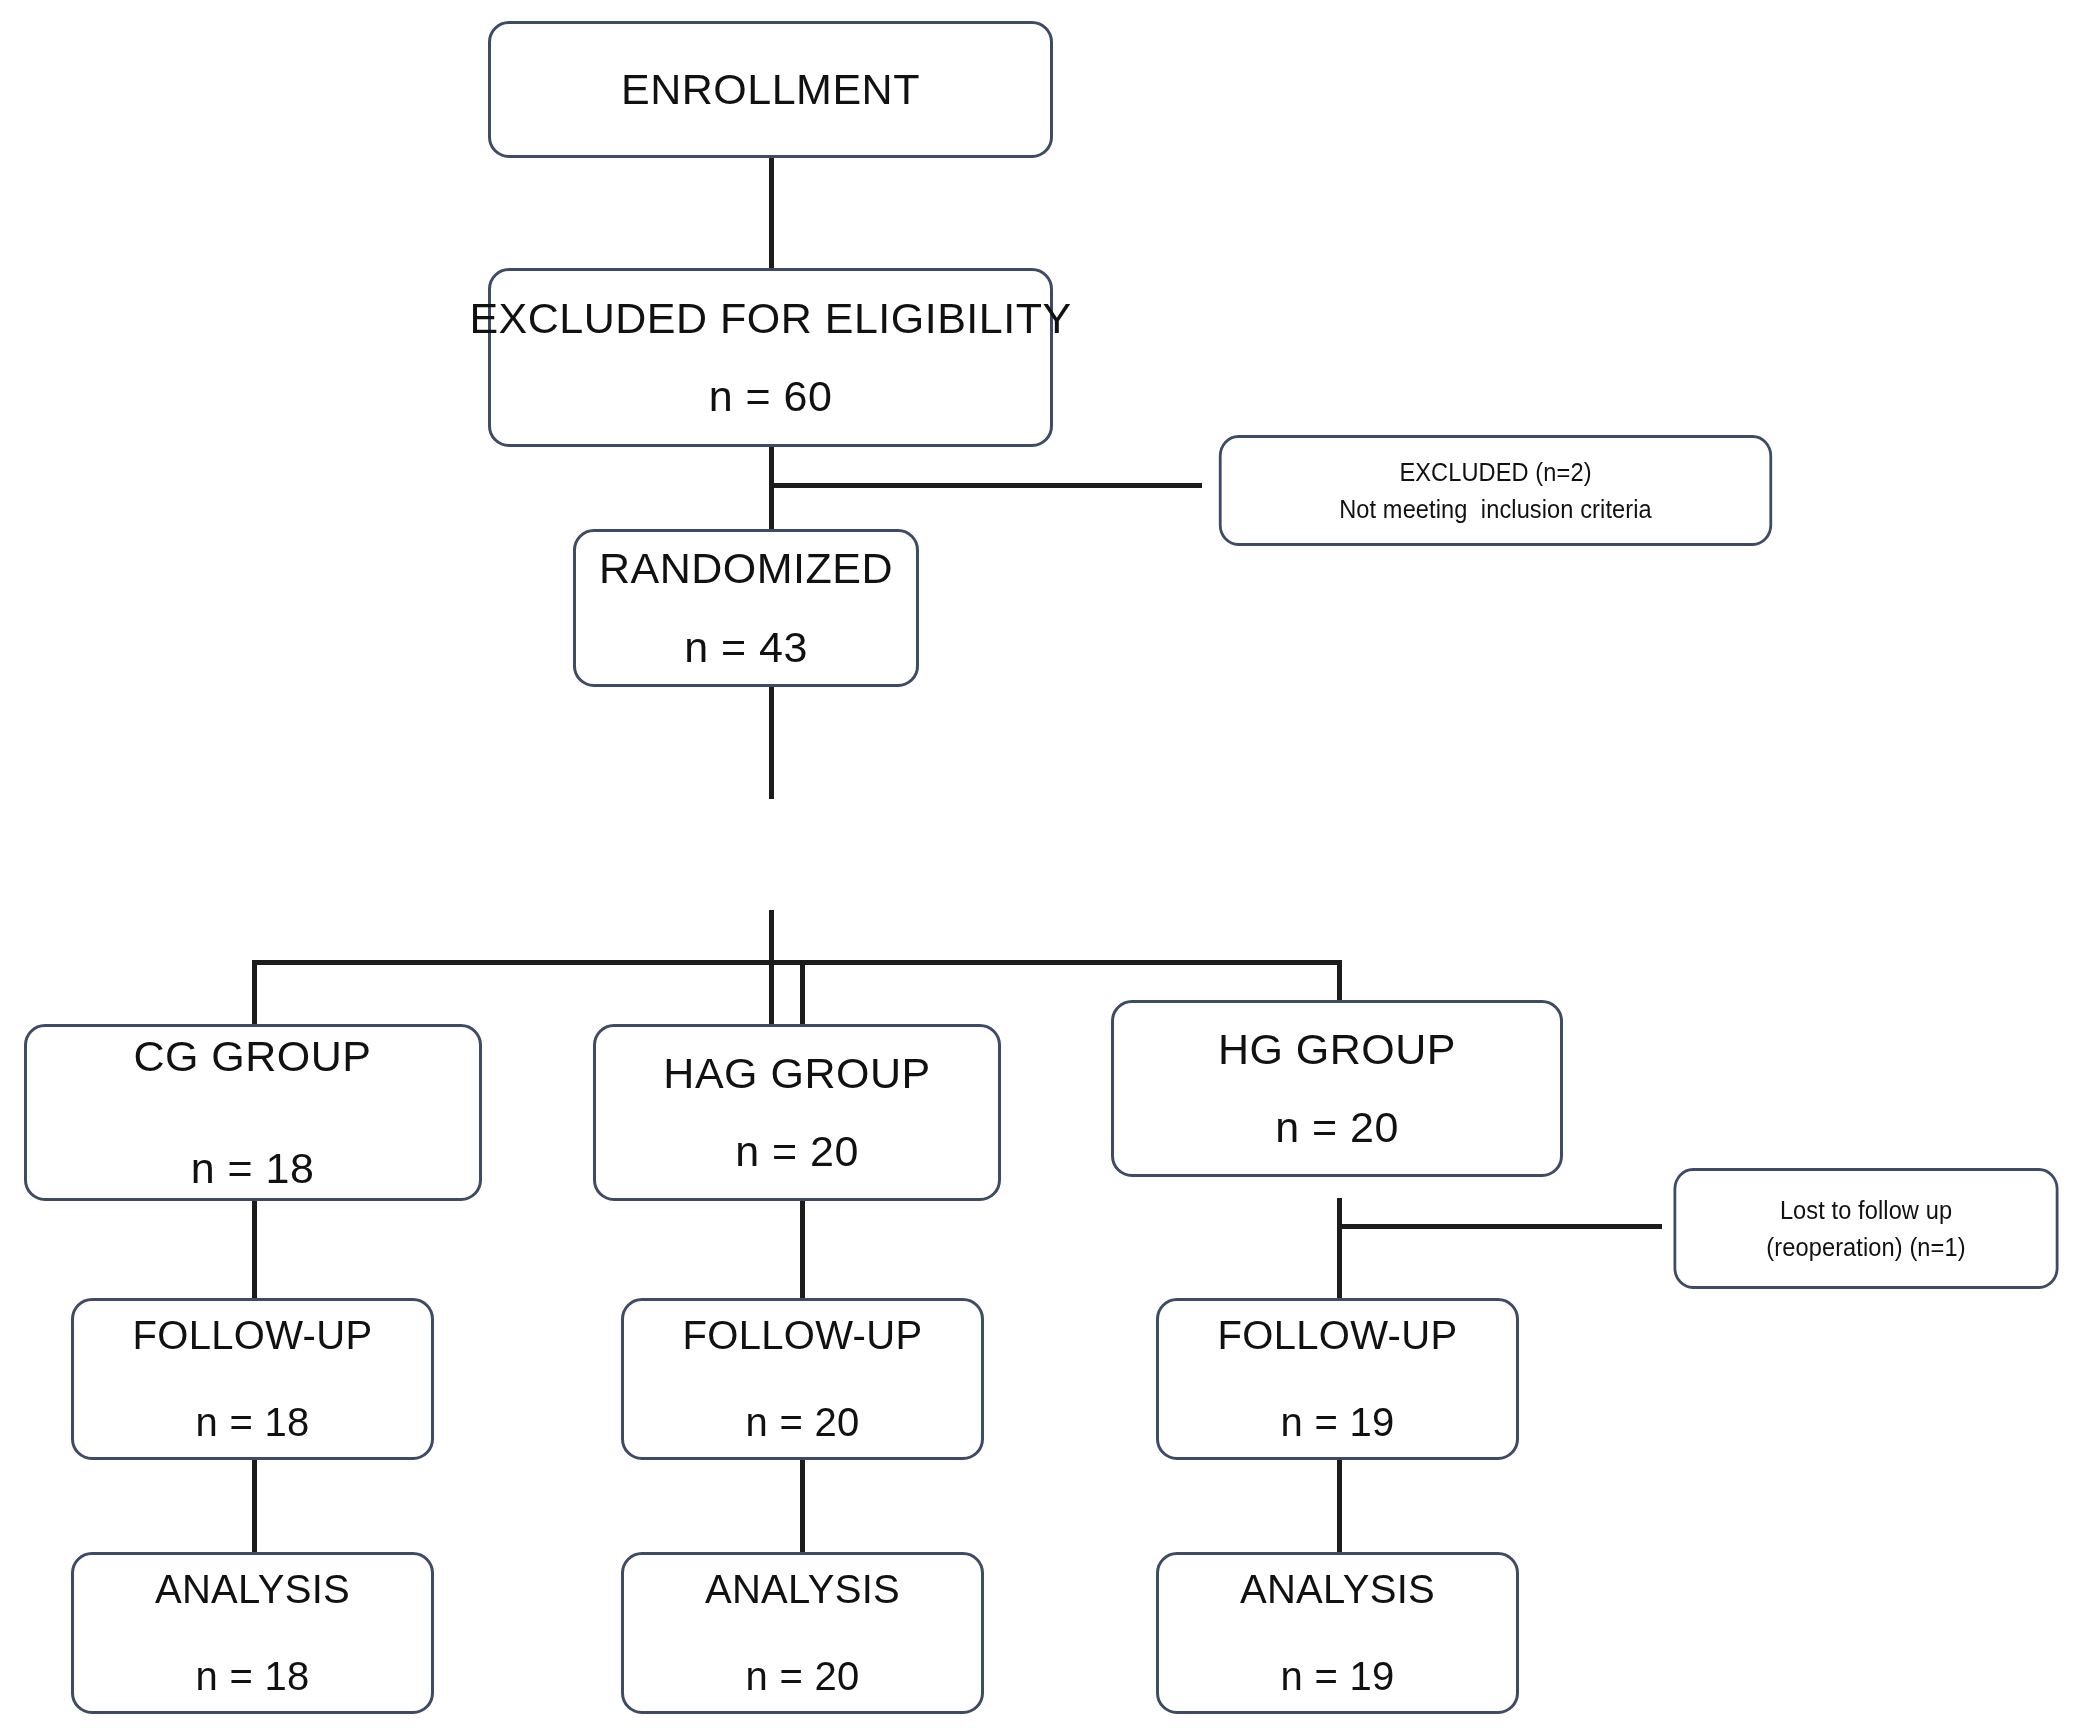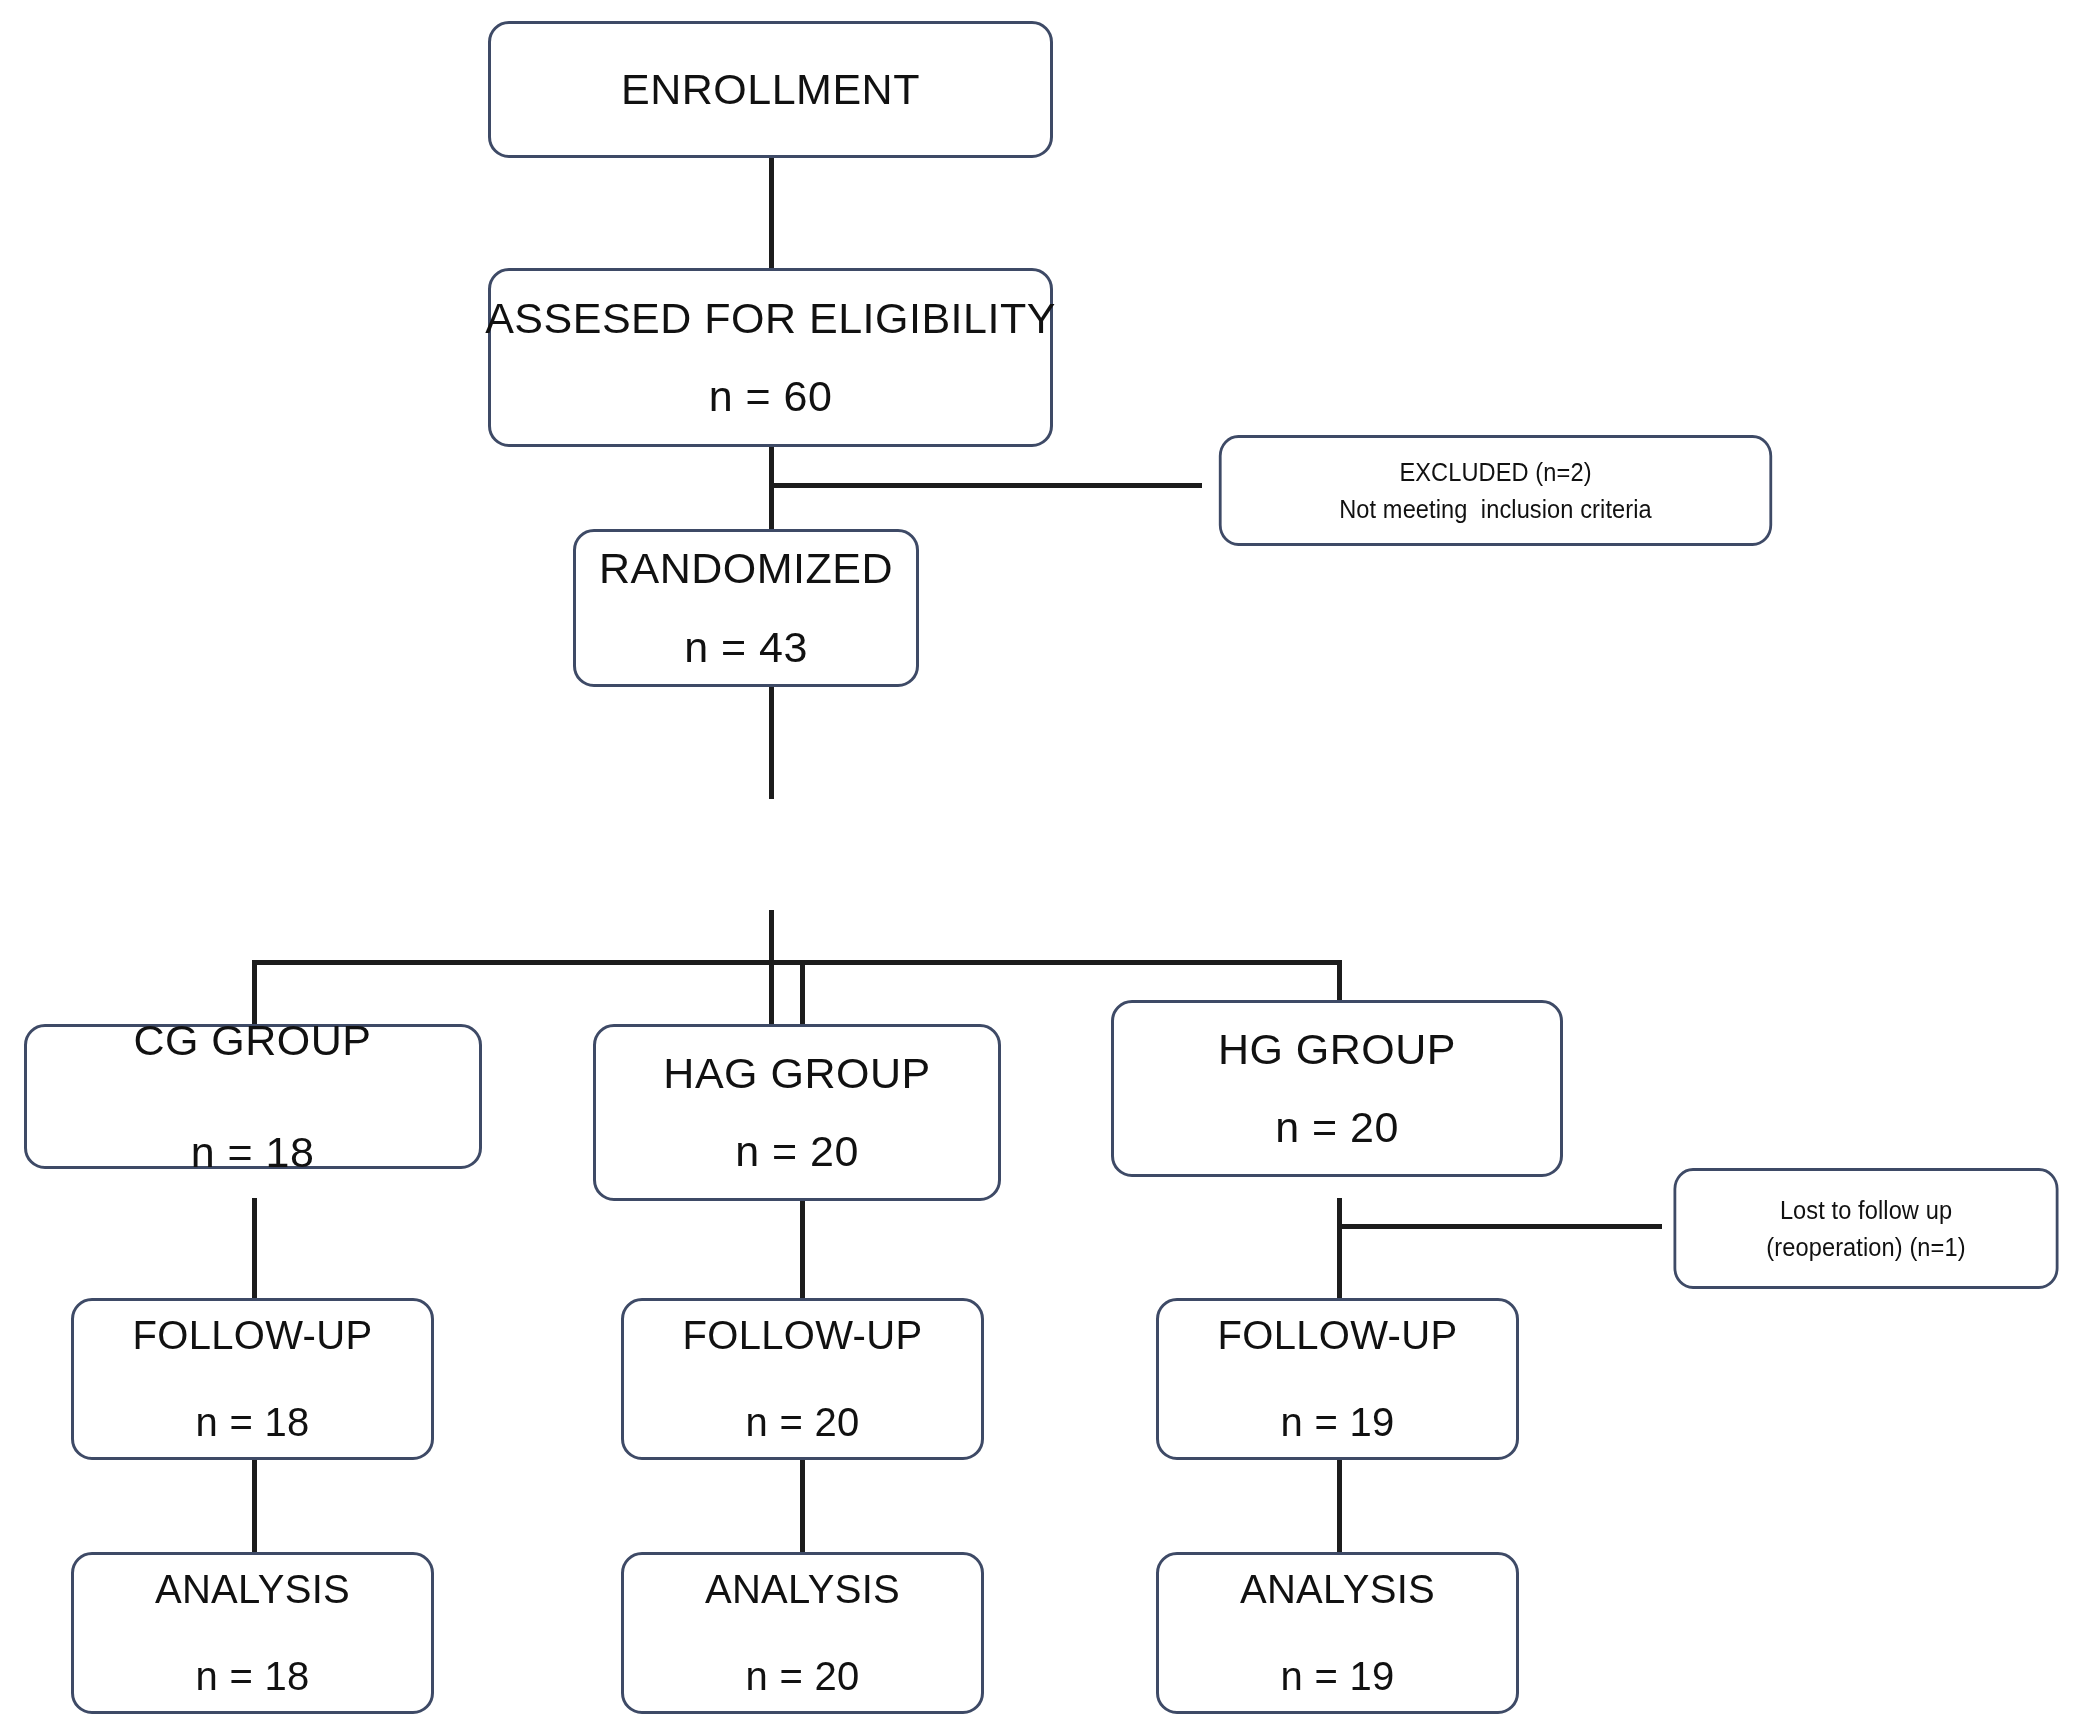--- a/index.html
+++ b/index.html
@@ -101,36 +101,36 @@
 
   <div class="line vline" style="left:252px; top:1455px; height:99px;"></div>
   <div class="line vline" style="left:800px; top:1455px; height:99px;"></div>
   <div class="line vline" style="left:1337px; top:1455px; height:99px;"></div>
 
   <div class="node main" style="left:488px; top:21px; width:565px; height:137px;">
     <span class="ln">ENROLLMENT</span>
   </div>
 
   <div class="node main" style="left:488px; top:268px; width:565px; height:179px;">
-    <span class="ln">ASSESED FOR ELIGIBILITY</span>
+    <span class="ln">EXCLUDED FOR ELIGIBILITY</span>
     <span class="ln count">n = 60</span>
   </div>
 
   <div class="node side" style="left:1198px; top:435px; width:595px; height:111px;">
     <span class="ln">EXCLUDED (n=2)</span>
     <span class="ln">Not meeting  inclusion criteria</span>
   </div>
 
   <div class="node main" style="left:573px; top:529px; width:346px; height:158px;">
     <span class="ln">RANDOMIZED</span>
     <span class="ln count">n = 43</span>
   </div>
 
 
-  <div class="node main" style="left:23.5px; top:1024px; width:458px; height:145px;gap:33px;">
+  <div class="node main" style="left:23.5px; top:1024px; width:458px; height:177px;gap:33px;">
     <span class="ln">CG GROUP</span>
     <span class="ln count">n = 18</span>
   </div>
   <div class="node stage" style="left:71px; top:1298px; width:363px; height:162px;">
     <span class="ln">FOLLOW-UP</span>
     <span class="ln count">n = 18</span>
   </div>
   <div class="node stage" style="left:71px; top:1552px; width:363px; height:162px;">
     <span class="ln">ANALYSIS</span>
     <span class="ln count">n = 18</span>

